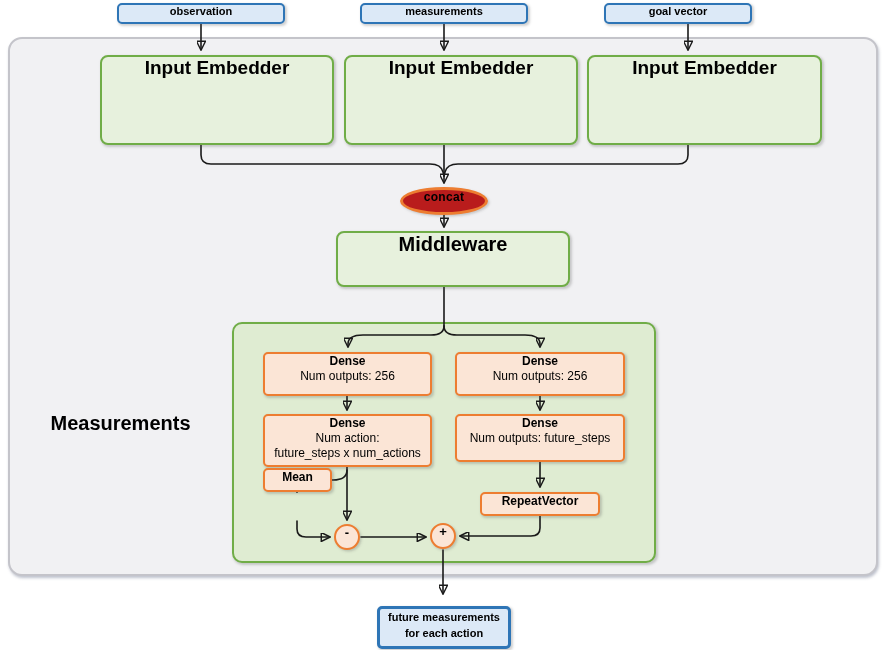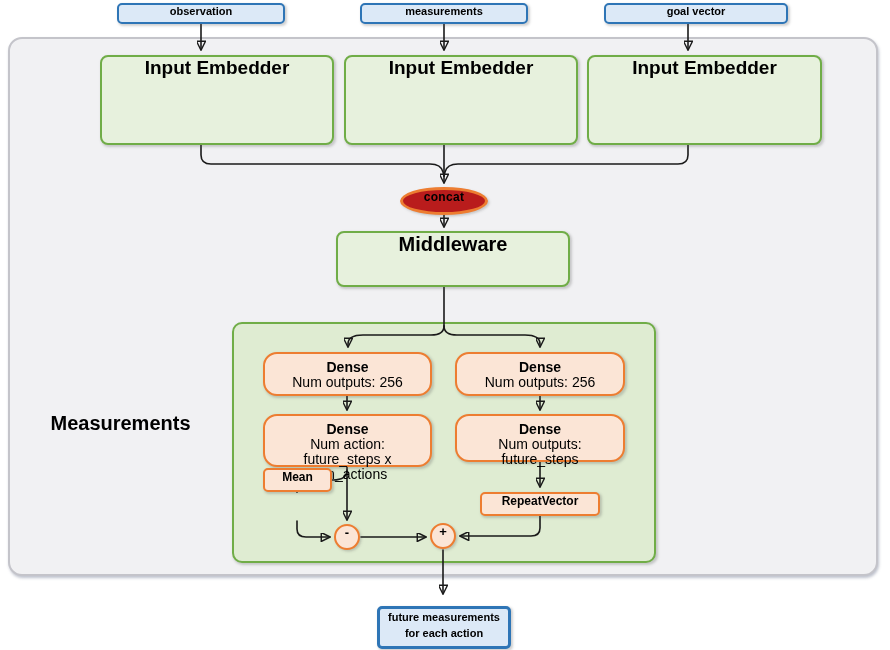--- a/index.html
+++ b/index.html
@@ -31,21 +31,21 @@
     box-shadow:1.5px 1.5px 2.5px rgba(90,90,90,.28);
   }
   .blue{background:#DCE9F7;border:2.5px solid #2E75B6;border-radius:5px;}
   .green{background:#E7F1DD;border:2.5px solid #70AD47;border-radius:8px;margin-left:16px;}
   .orange{background:#FBE5D6;border:2.5px solid #ED7D31;border-radius:5px;}
   .src{font-size:11px;font-weight:bold;}
   .embedder{font-size:19px;font-weight:bold;}
   .middleware{font-size:20px;font-weight:bold;}
   .ellipse{border-radius:50%;font-size:12px;font-weight:bold;letter-spacing:.3px;
            background:#b91c1c;border-width:3px;}
-  .dense{font-size:14px;line-height:15px;padding:6px;border-radius:14px;}
+  .dense{font-size:12px;line-height:15px;padding:0;}
   .dense .t{font-weight:bold;}
   .small-op{font-size:12px;font-weight:bold;}
   .circle{border-radius:50%;font-size:13px;font-weight:bold;line-height:1;
           background:#FBE5D6;border:2.5px solid #ED7D31;}
   .head-title{
     position:absolute;left:18px;top:408px;width:205px;z-index:3;
     font-size:20px;font-weight:bold;line-height:30px;text-align:center;color:#000;
   }
   .out-box{font-size:11px;font-weight:bold;line-height:16px;border-width:3px;margin-top:8px;}
 </style>
@@ -91,21 +91,21 @@
 
     <path d="M443,550 V593" marker-end="url(#ah)"></path>
   </svg>
 
   <div class="node blue src" style="left:117px;top:3px;width:168px;height:21px;">
     <span>observation</span>
   </div>
   <div class="node blue src" style="left:360px;top:3px;width:168px;height:21px;">
     <span>measurements</span>
   </div>
-  <div class="node blue src" style="left:604px;top:3px;width:184px;height:21px;">
+  <div class="node blue src" style="left:604px;top:3px;width:148px;height:21px;">
     <span>goal vector</span>
   </div>
 
   <div class="node green embedder" style="left:84px;top:55px;width:234px;height:90px;">
     <span>Input Embedder</span>
   </div>
   <div class="node green embedder" style="left:328px;top:55px;width:234px;height:90px;">
     <span>Input Embedder</span>
   </div>
   <div class="node green embedder" style="left:571px;top:55px;width:235px;height:90px;">

